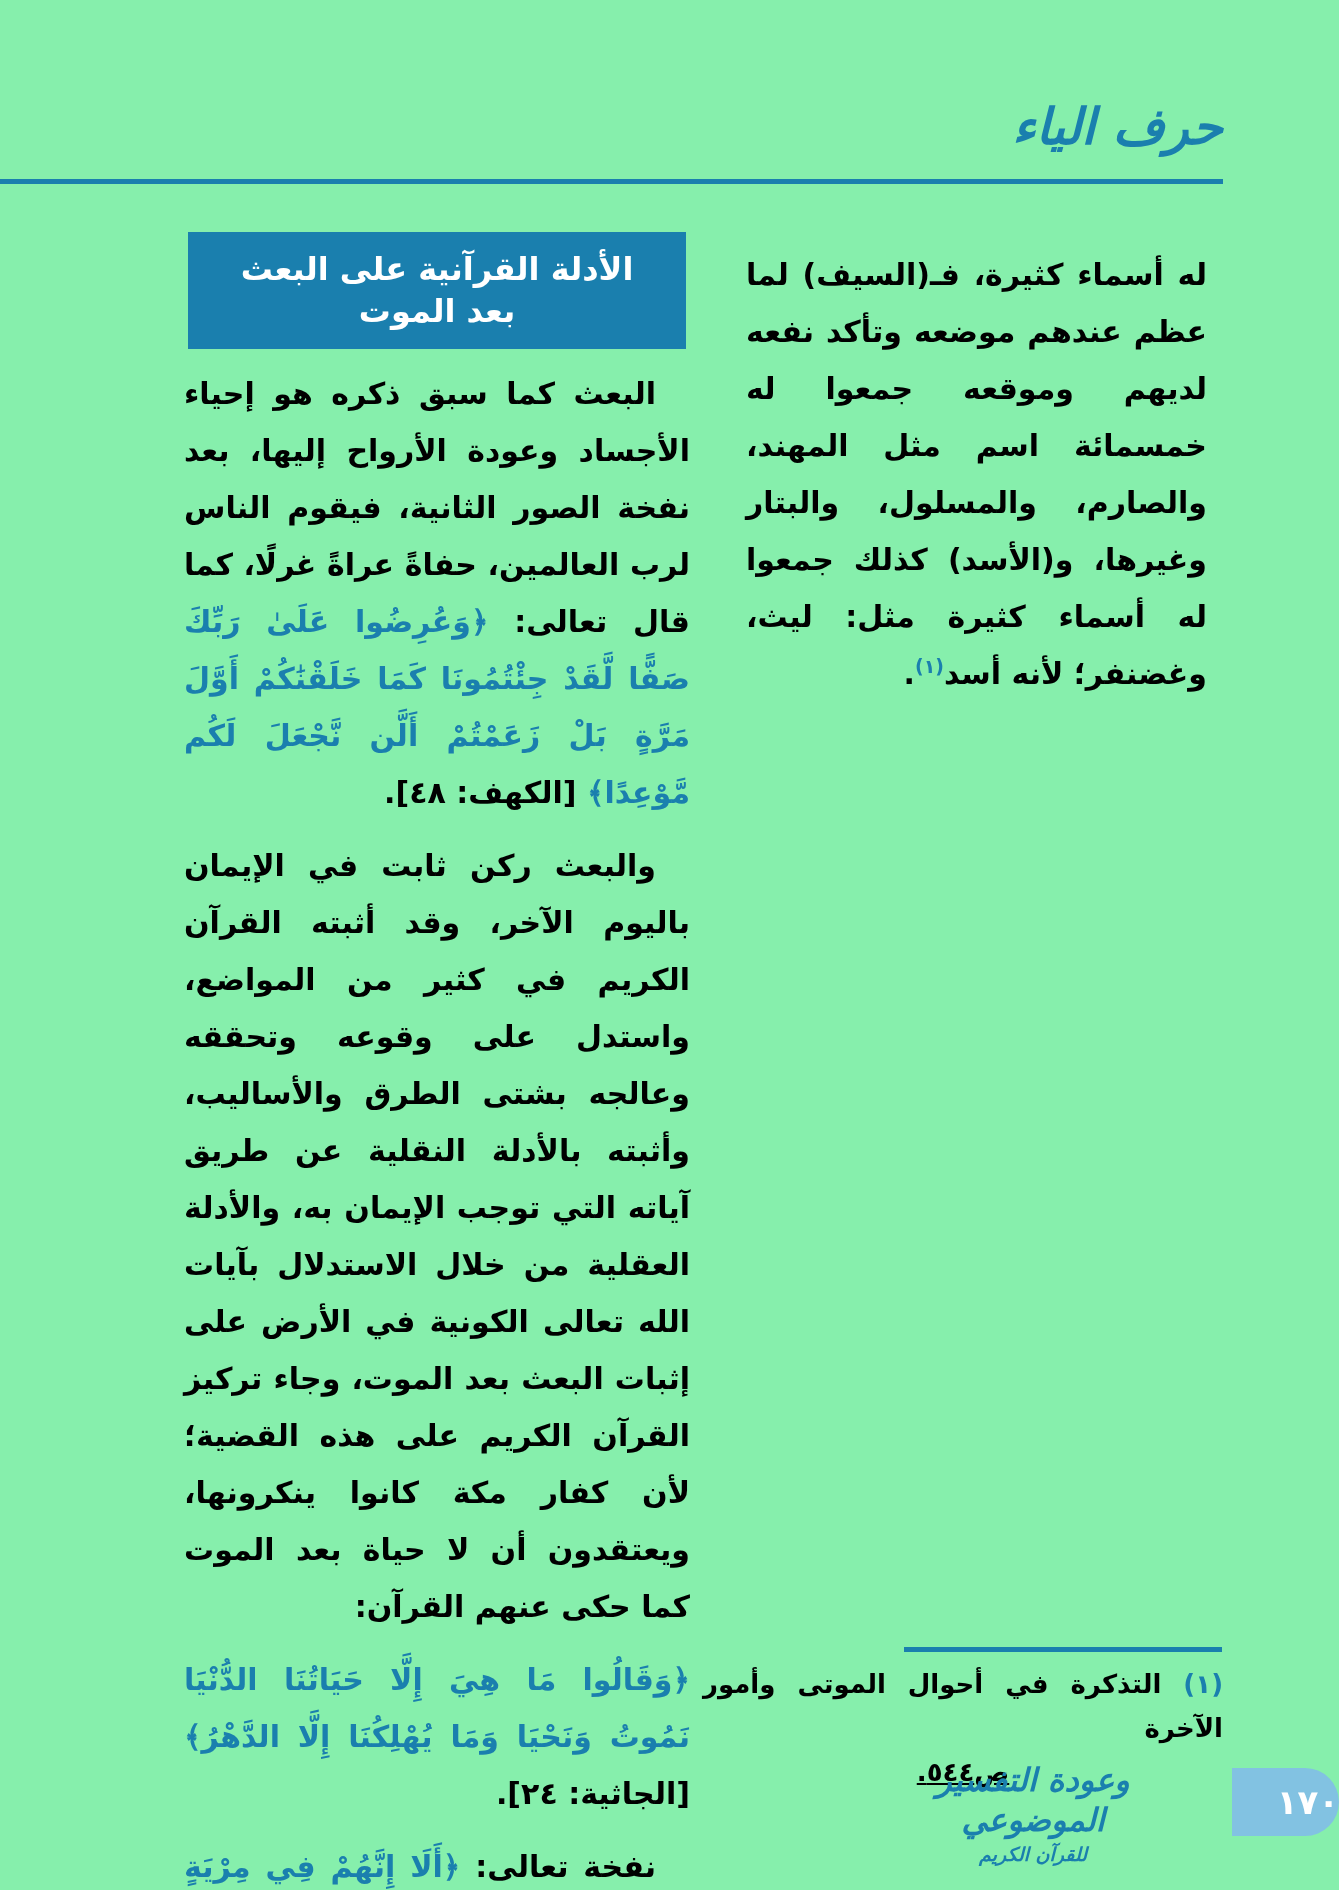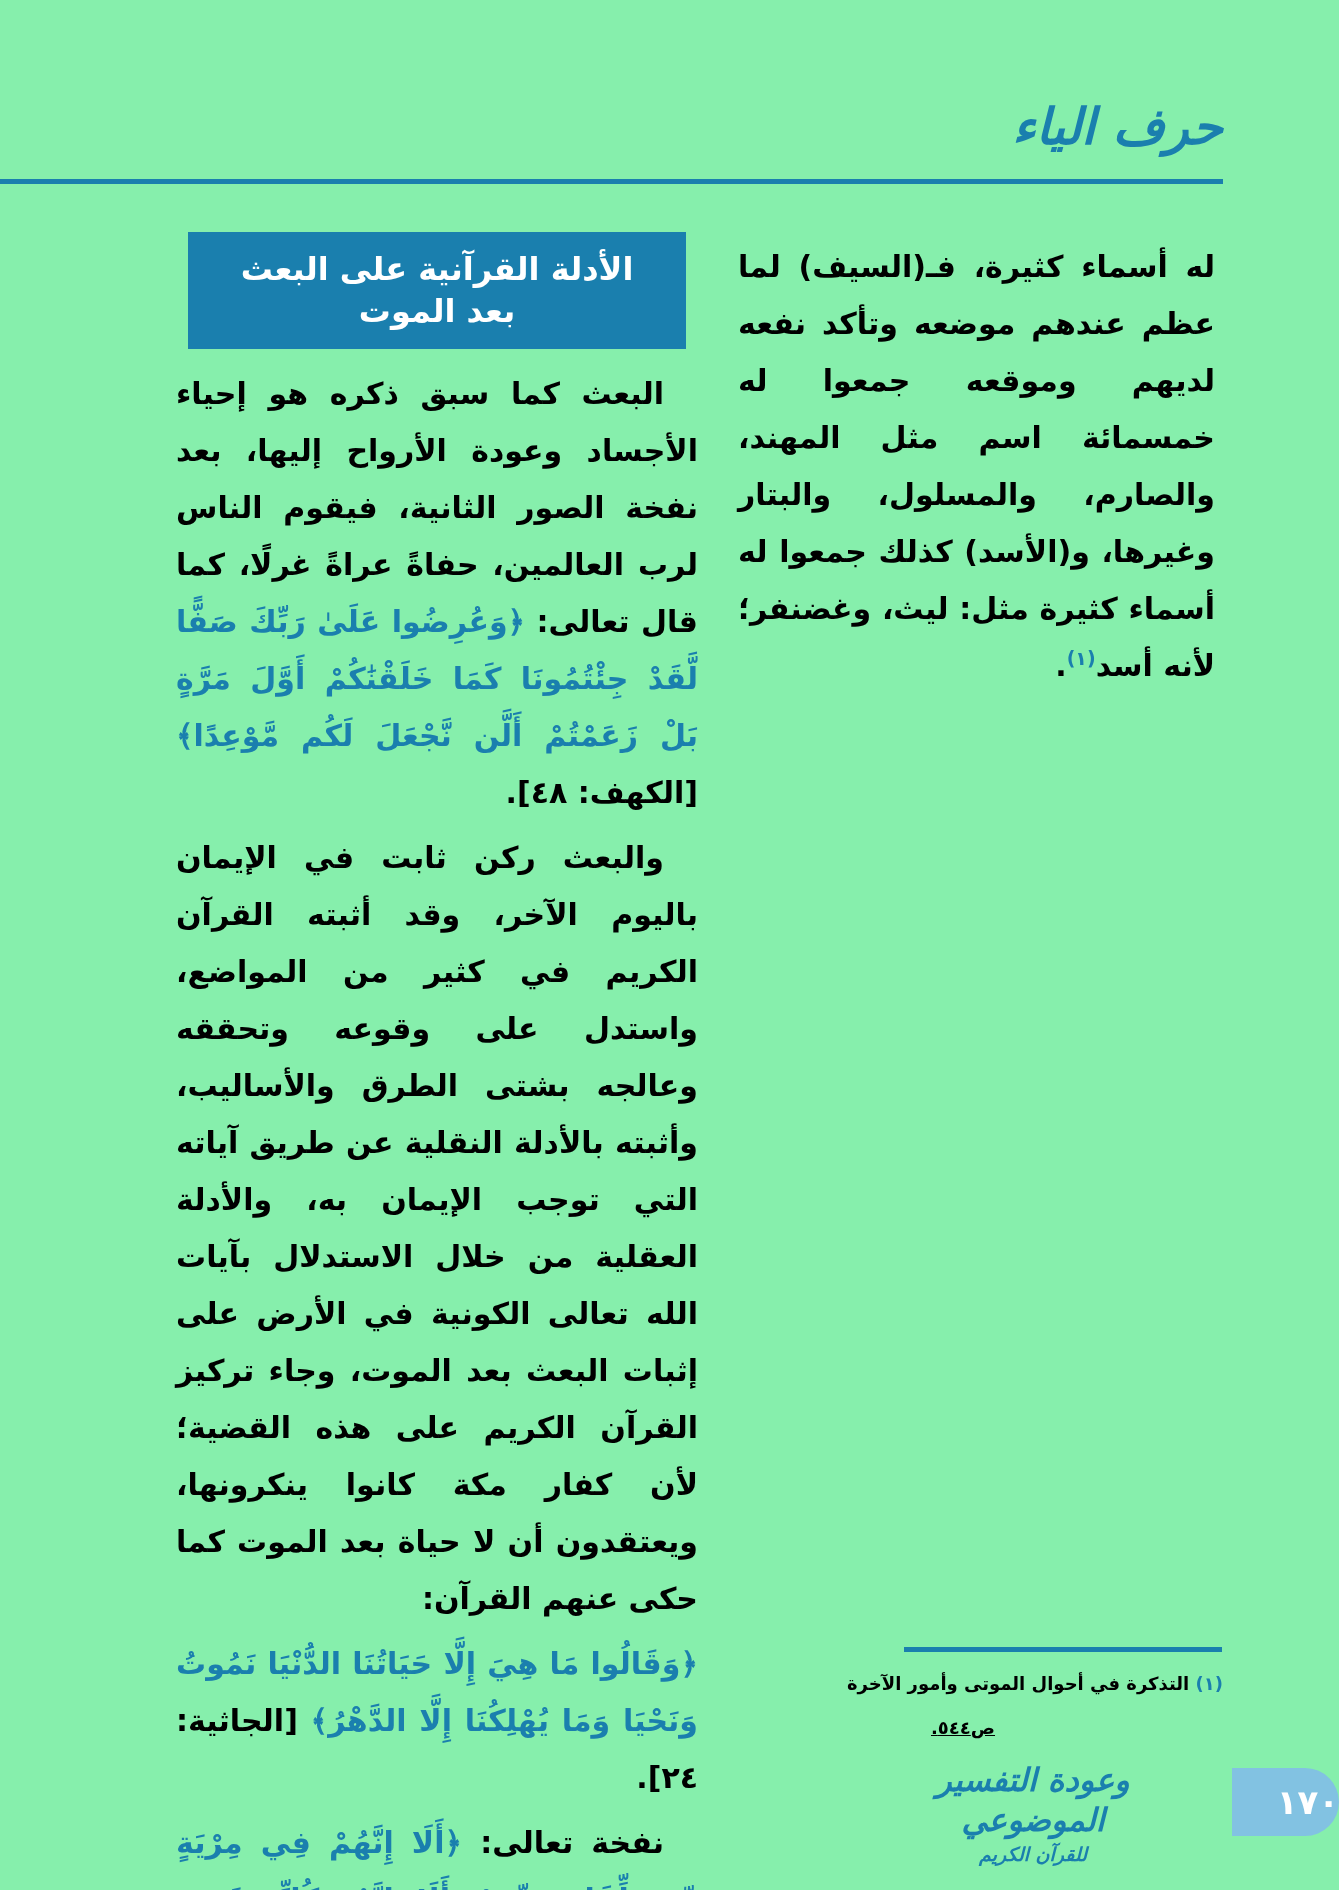--- a/index.html
+++ b/index.html
@@ -45,21 +45,21 @@
   .col{
     direction:rtl;
     text-align:justify;
     color:#000;
     font-weight:bold;
     font-size:30px;
     line-height:57px;
   }
   .col-right{width:493px;padding-top:8px;}
   .col-left{width:538px;}
-  .col p{margin:8px;text-indent:34px;}
+  .col p{margin:16px;text-indent:34px;}
   .col p.noindent{text-indent:0;}
   .verse{color:var(--teal);}
   .verse-ref{color:#000;}
   .fn-ref{
     color:var(--teal);
     font-size:19px;
     vertical-align:super;
     line-height:0;
   }
   
@@ -79,21 +79,21 @@
     top:1647px;right:117px;
     width:318px;height:5px;
     background:var(--teal);
   }
   .footnote{
     position:absolute;
     top:1662px;right:116px;
     width:520px;
     direction:rtl;
     text-align:justify;
-    font-size:18px;
+    font-size:26px;
     font-weight:bold;
     line-height:44px;
     color:#000;
   }
   .footnote .fn-marker{color:var(--teal);}
   .footnote .fn-line2{
     display:block;
     text-align:center;
     text-indent:0;
     text-decoration:underline;

